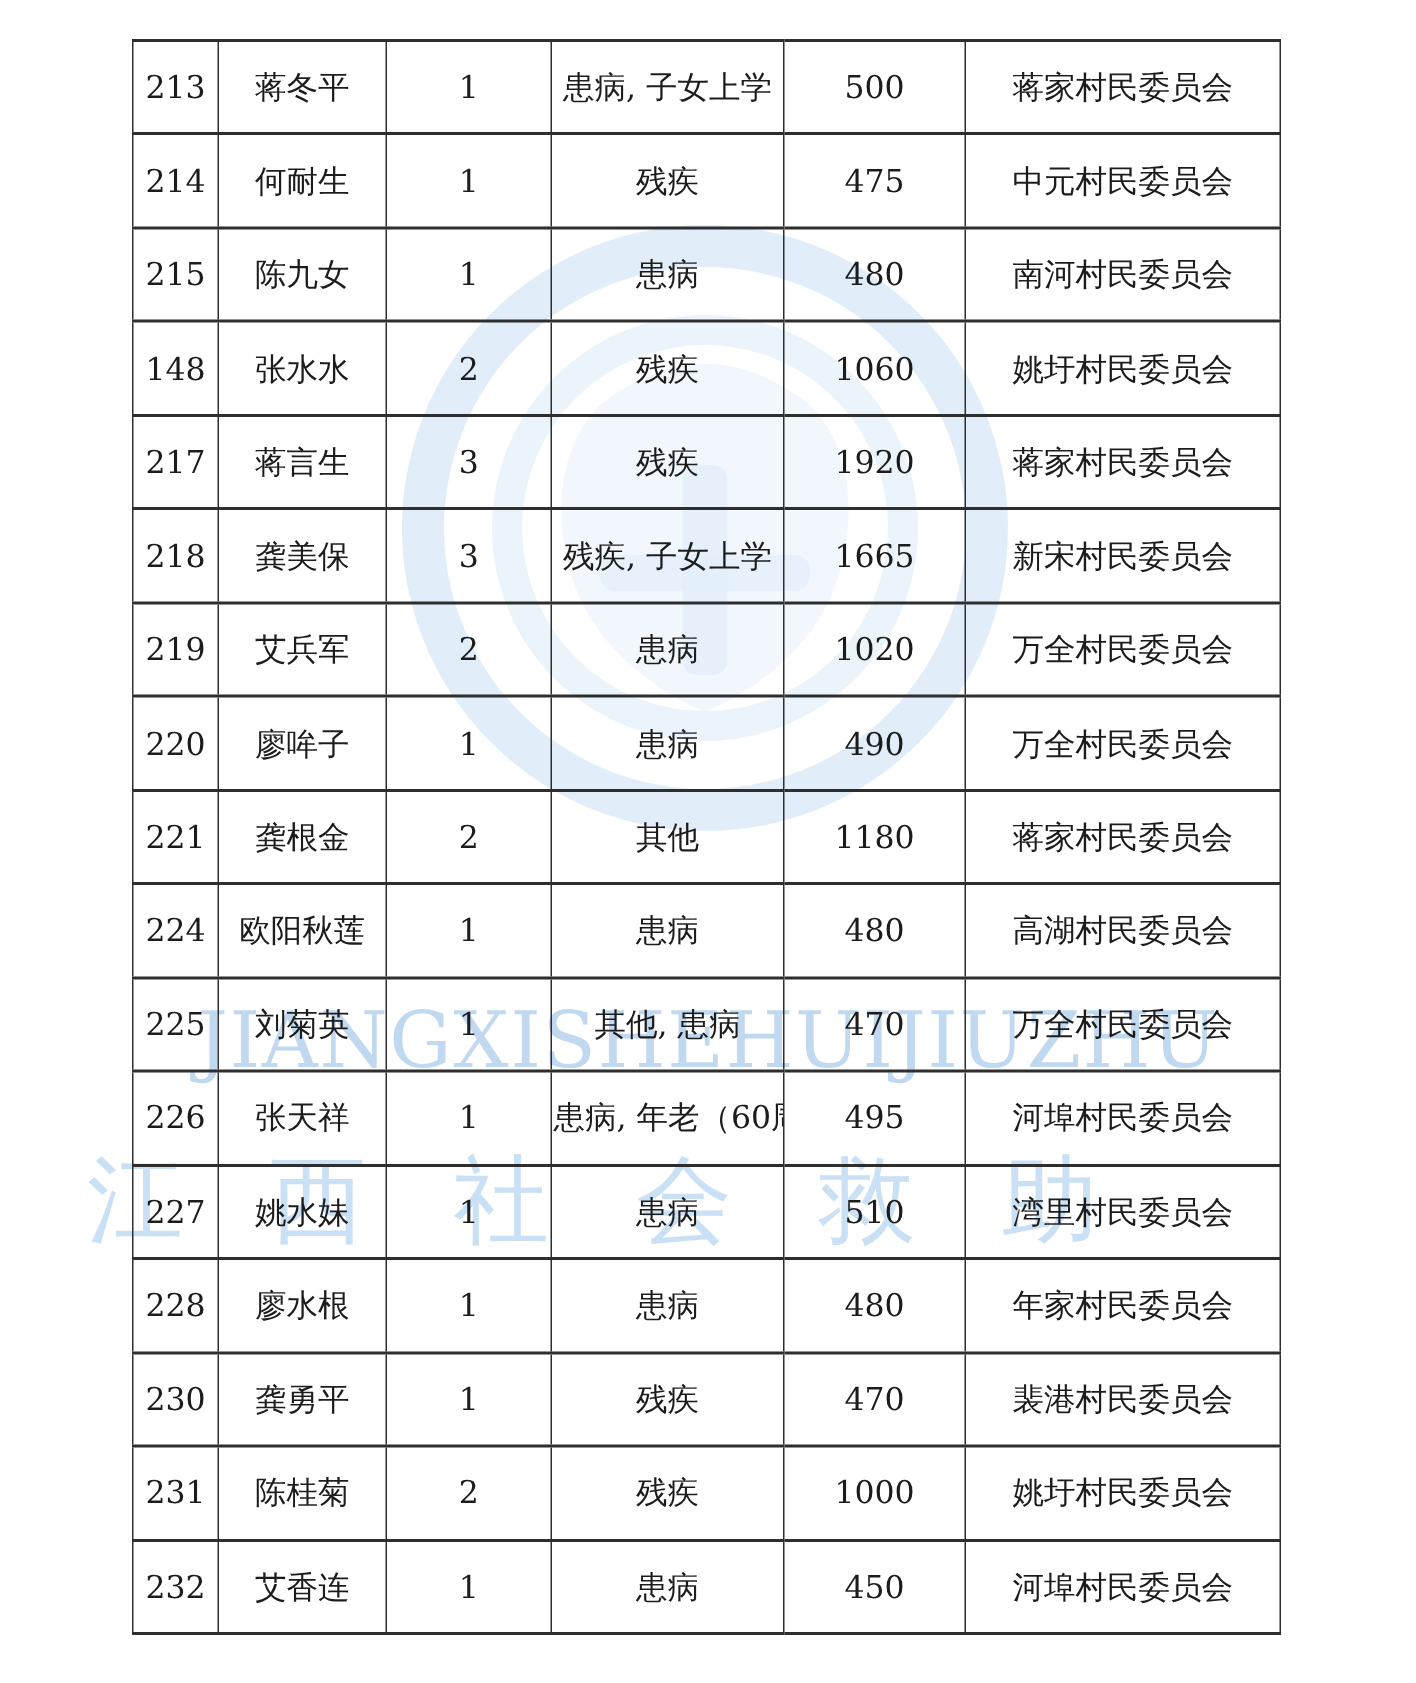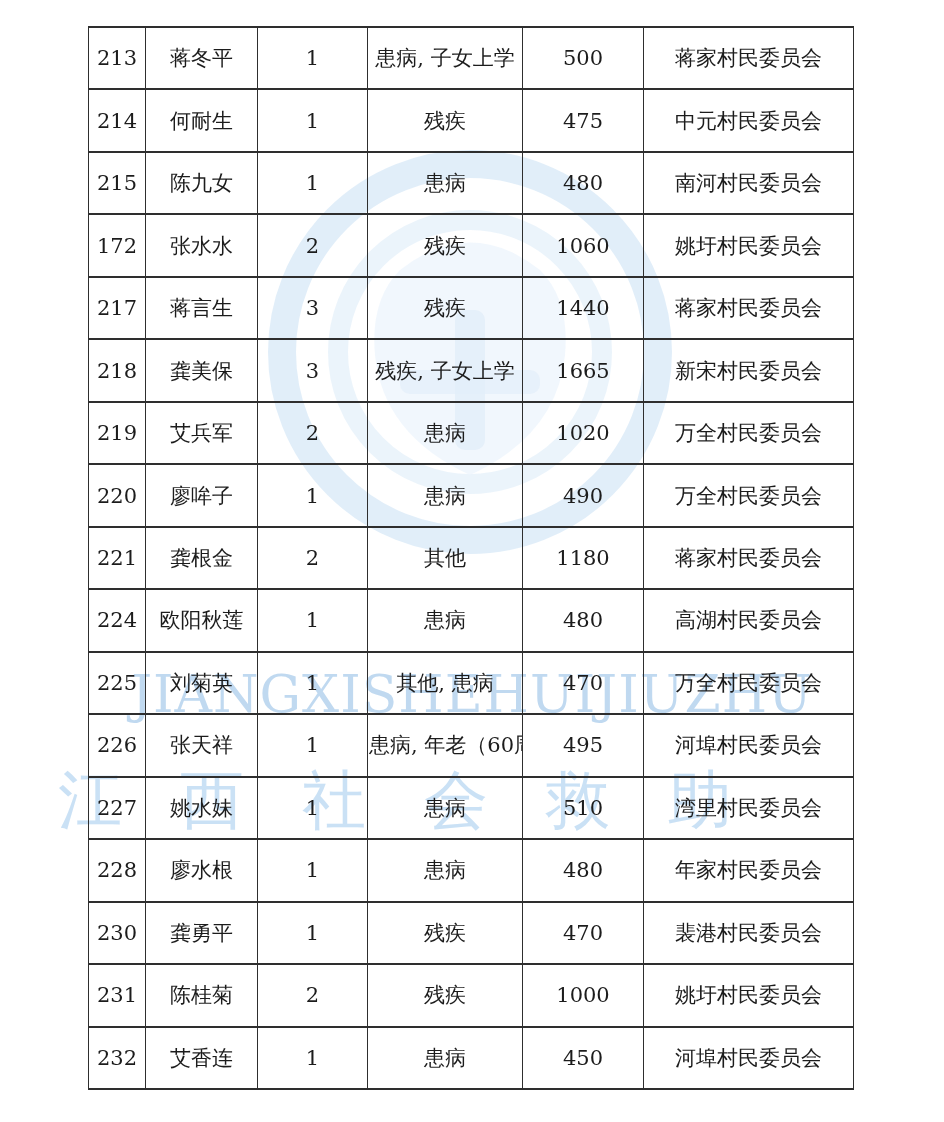--- a/index.html
+++ b/index.html
@@ -134,33 +134,33 @@
         </tr>
         <tr>
           <td>215</td>
           <td>陈九女</td>
           <td>1</td>
           <td>患病</td>
           <td>480</td>
           <td>南河村民委员会</td>
         </tr>
         <tr>
-          <td>172</td>
+          <td>148</td>
           <td>张水水</td>
           <td>2</td>
           <td>残疾</td>
           <td>1060</td>
           <td>姚圩村民委员会</td>
         </tr>
         <tr>
           <td>217</td>
           <td>蒋言生</td>
           <td>3</td>
           <td>残疾</td>
-          <td>1440</td>
+          <td>1920</td>
           <td>蒋家村民委员会</td>
         </tr>
         <tr>
           <td>218</td>
           <td>龚美保</td>
           <td>3</td>
           <td>残疾, 子女上学</td>
           <td>1665</td>
           <td>新宋村民委员会</td>
         </tr>

